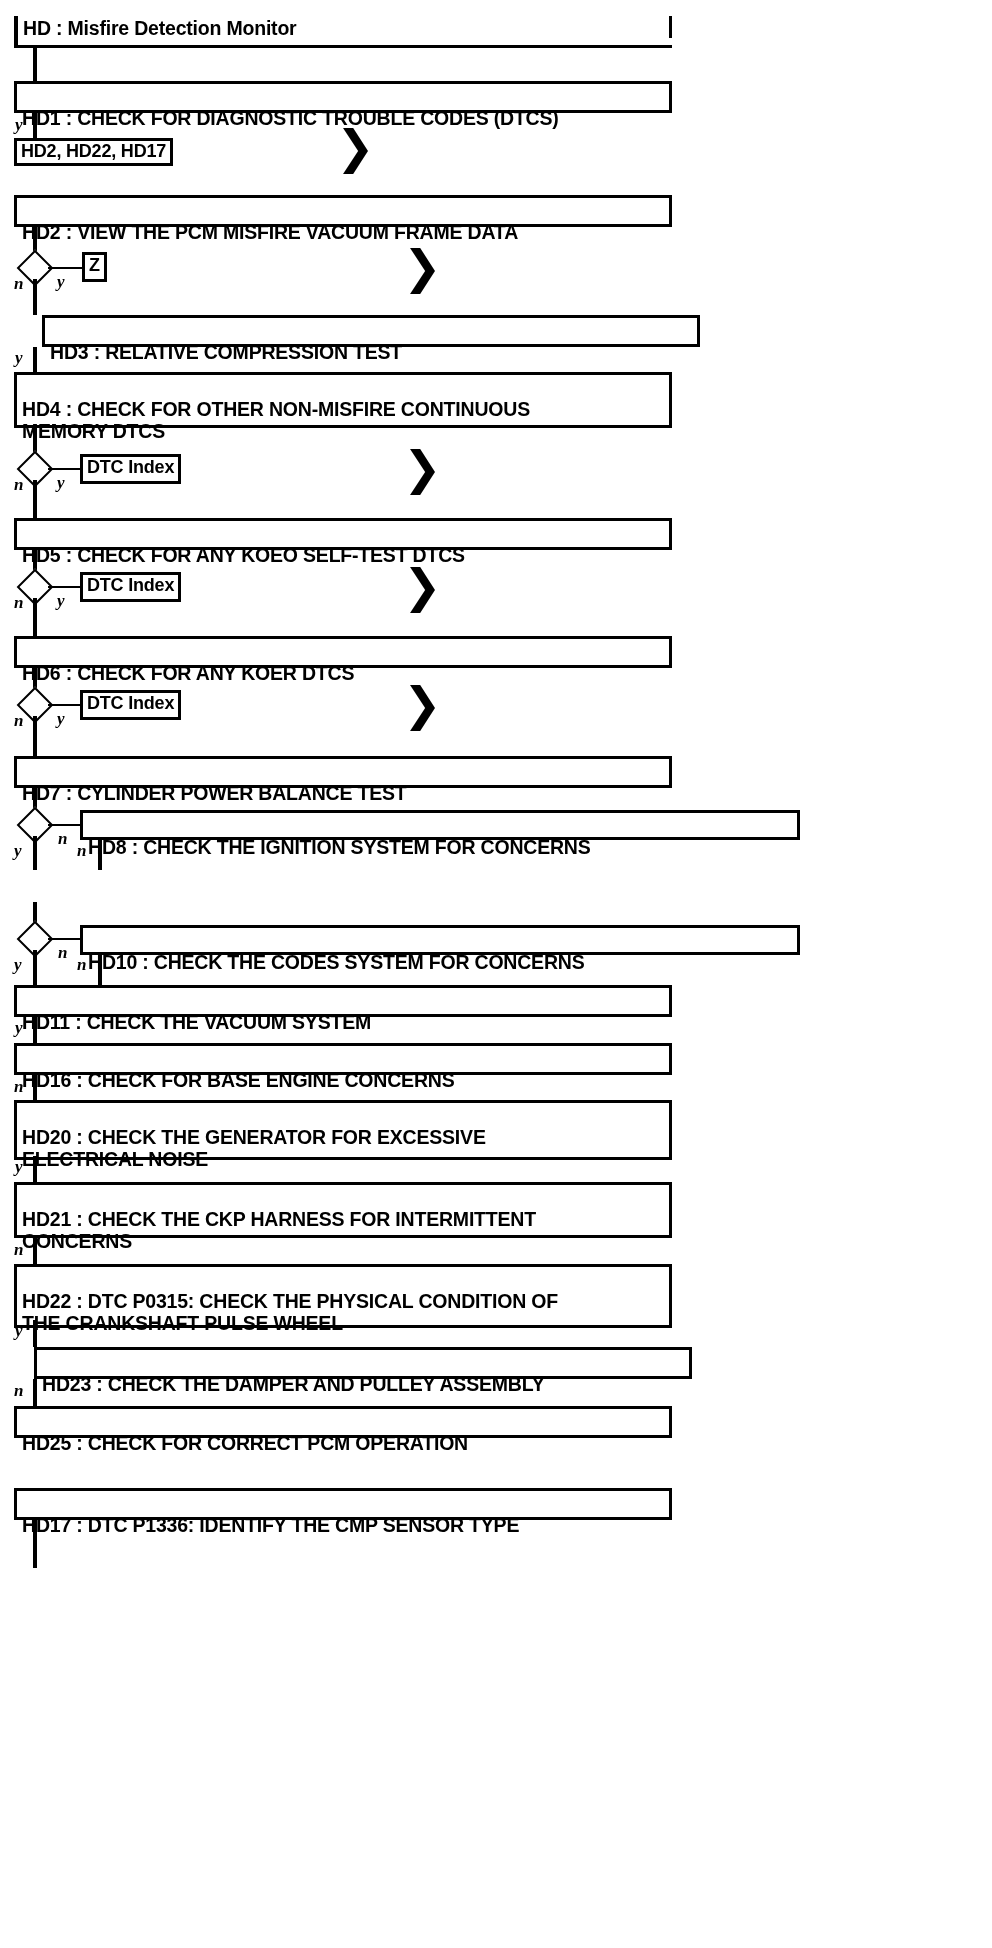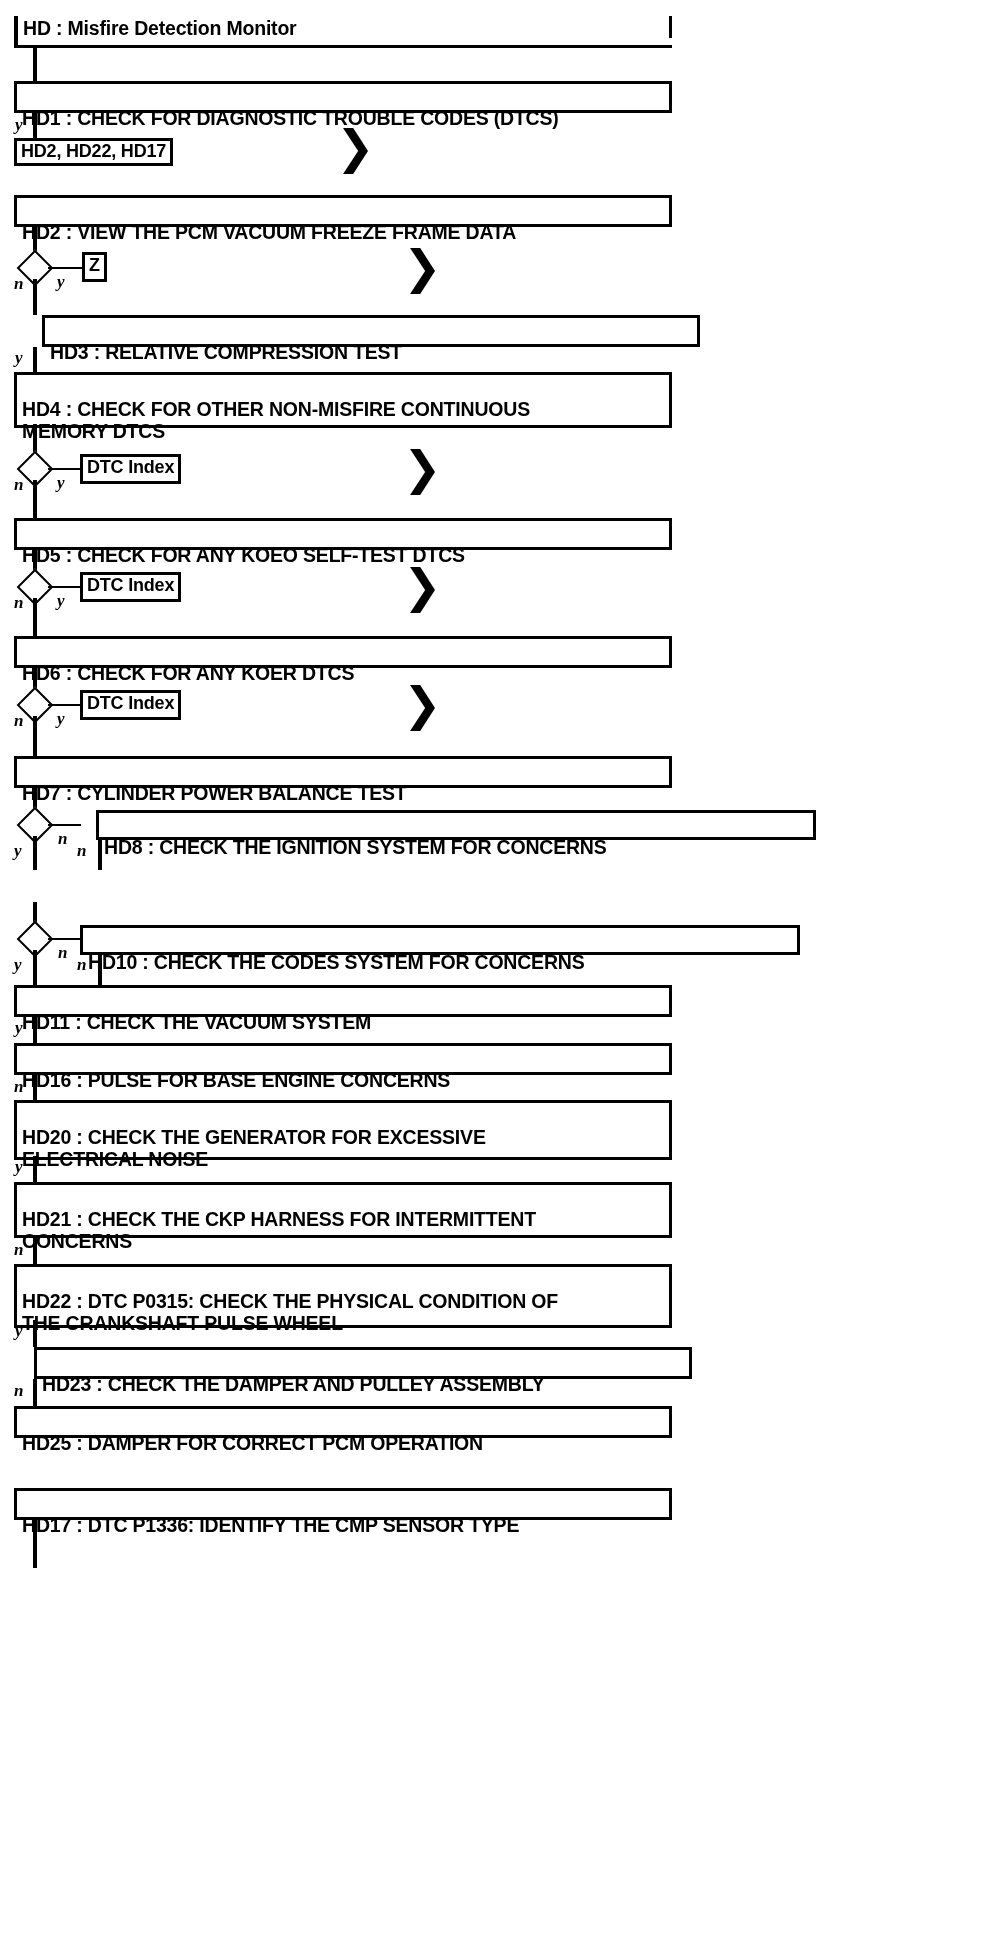--- a/index.html
+++ b/index.html
@@ -123,21 +123,21 @@
   </div>
   <div class="vline" style="left:33px; top:113px; height:27px;"></div>
   <div class="lbl" style="left:15px; top:115px;">y</div>
 
   <div class="ref" style="left:14px; top:138px; height:28px;">
     <span>HD2, HD22, HD17</span>
   </div>
   <div class="chev" style="left:336px; top:124px;">❯</div>
 
   <div class="node step wide" style="top:195px; height:32px;">
-    <span>HD2 : VIEW THE PCM VACUUM FREEZE FRAME DATA</span>
+    <span>HD2 : VIEW THE PCM MISFIRE VACUUM FRAME DATA</span>
   </div>
   <div class="vline" style="left:33px; top:227px; height:30px;"></div>
   <div class="diamond" style="left:22px; top:255px;"></div>
   <div class="thinline" style="left:48px; top:267px; width:35px;"></div>
   <div class="ref" style="left:82px; top:252px; height:30px; min-width:14px;">
     <span>Z</span>
   </div>
   <div class="lbl" style="left:57px; top:272px;">y</div>
   <div class="lbl" style="left:14px; top:274px;">n</div>
   <div class="vline" style="left:33px; top:279px; height:36px;"></div>
@@ -192,21 +192,21 @@
   <div class="vline" style="left:33px; top:716px; height:40px;"></div>
   <div class="chev" style="left:403px; top:681px;">❯</div>
 
   <div class="node step wide" style="top:756px; height:32px;">
     <span>HD7 : CYLINDER POWER BALANCE TEST</span>
   </div>
   <div class="vline" style="left:33px; top:788px; height:26px;"></div>
   <div class="diamond" style="left:22px; top:812px;"></div>
   <div class="thinline" style="left:48px; top:824px; width:33px;"></div>
 
-  <div class="node step extra" style="left:80px; top:810px; height:30px; font-size:19.5px;margin-left:16px;">
+  <div class="node step extra" style="left:80px; top:810px; height:30px; font-size:19.5px;">
     <span>HD8 : CHECK THE IGNITION SYSTEM FOR CONCERNS</span>
   </div>
   <div class="lbl" style="left:58px; top:829px;">n</div>
   <div class="lbl" style="left:14px; top:841px;">y</div>
   <div class="vline" style="left:33px; top:836px; height:34px;"></div>
 
   <div class="lbl" style="left:77px; top:841px;">n</div>
   <div class="vline" style="left:98px; top:840px; height:30px;"></div>
 
   <div class="vline" style="left:33px; top:902px; height:26px;"></div>
@@ -222,21 +222,21 @@
   <div class="lbl" style="left:77px; top:955px;">n</div>
   <div class="vline" style="left:98px; top:955px; height:30px;"></div>
 
   <div class="node step wide" style="top:985px; height:32px;">
     <span>HD11 : CHECK THE VACUUM SYSTEM</span>
   </div>
   <div class="vline" style="left:33px; top:1017px; height:26px;"></div>
   <div class="lbl" style="left:15px; top:1018px;">y</div>
 
   <div class="node step wide" style="top:1043px; height:32px;">
-    <span>HD16 : PULSE FOR BASE ENGINE CONCERNS</span>
+    <span>HD16 : CHECK FOR BASE ENGINE CONCERNS</span>
   </div>
   <div class="vline" style="left:33px; top:1075px; height:27px;"></div>
   <div class="lbl" style="left:14px; top:1077px;">n</div>
 
   <div class="node step wide" style="top:1100px; height:60px;">
     <span>HD20 : CHECK THE GENERATOR FOR EXCESSIVE
 ELECTRICAL NOISE</span>
   </div>
   <div class="vline" style="left:33px; top:1156px; height:27px;"></div>
   <div class="lbl" style="left:15px; top:1157px;">y</div>
@@ -255,21 +255,21 @@
   <div class="vline" style="left:33px; top:1320px; height:27px;"></div>
   <div class="lbl" style="left:15px; top:1321px;">y</div>
 
   <div class="node step wide" style="top:1347px; height:32px;margin-left:20px;">
     <span>HD23 : CHECK THE DAMPER AND PULLEY ASSEMBLY</span>
   </div>
   <div class="vline" style="left:33px; top:1379px; height:27px;"></div>
   <div class="lbl" style="left:14px; top:1381px;">n</div>
 
   <div class="node step wide" style="top:1406px; height:32px;">
-    <span>HD25 : DAMPER FOR CORRECT PCM OPERATION</span>
+    <span>HD25 : CHECK FOR CORRECT PCM OPERATION</span>
   </div>
 
   <div class="node step wide" style="top:1488px; height:32px;">
     <span>HD17 : DTC P1336: IDENTIFY THE CMP SENSOR TYPE</span>
   </div>
   <div class="vline" style="left:33px; top:1520px; height:48px;"></div>
 
 </div>
 
 </body></html>

